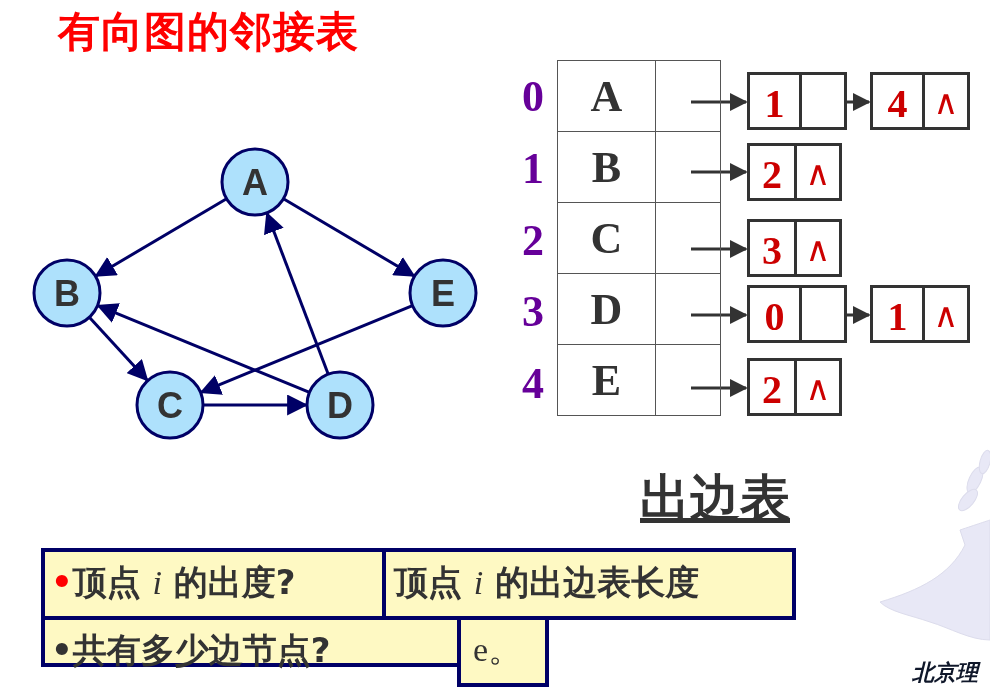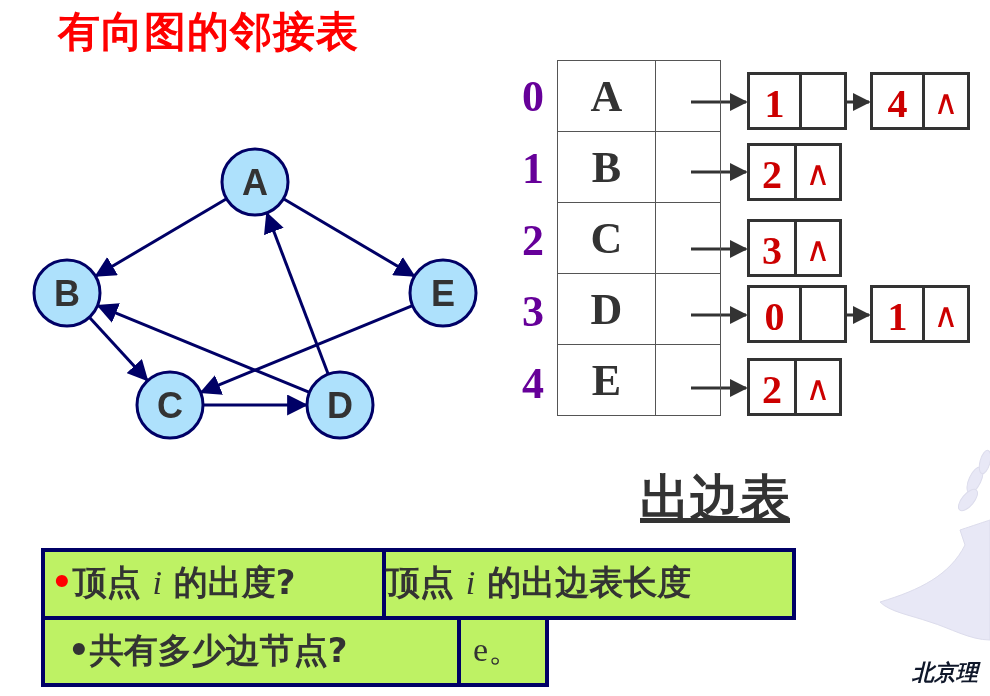--- a/index.html
+++ b/index.html
@@ -10,21 +10,21 @@
   .node-label { font-family:"Liberation Sans", sans-serif; font-weight:bold; font-size:36px; fill:#333333; }
   .idx { position:absolute; left:518px; width:30px; font-family:"Liberation Serif", serif; font-weight:bold; font-size:44px; color:#660099; line-height:72px; text-align:center; }
   .vtable { position:absolute; left:557px; top:60px; border-collapse:collapse; }
   .vtable td { border:1px solid #555; height:70px; padding:0; }
   .vtable td.v { width:97px; text-align:center; font-family:"Liberation Serif", serif; font-weight:bold; font-size:44px; color:#333; }
   .vtable td.p { width:64px; }
   .enode { position:absolute; height:52px; border:3px solid #333; background:#fff; display:flex; box-sizing:content-box; }
   .enode .c1 { width:49px; border-right:3px solid #333; text-align:center; font-family:"Liberation Serif", serif; font-weight:bold; font-size:40px; color:#cc0000; line-height:58px; }
   .enode .c2 { width:42px; text-align:center; font-family:"Liberation Sans", sans-serif; font-size:34px; color:#cc0000; line-height:54px; }
   .out-label { left:640px; top:468px; font-size:50px; font-weight:bold; color:#333; line-height:60px;text-decoration:underline; }
-  .qbox { position:absolute; background:#bef264; border:4px solid #000066; box-sizing:border-box; font-weight:bold; color:#333; font-size:34px; line-height:60px; white-space:nowrap; }
+  .qbox { position:absolute; background:#fef9c3; border:4px solid #000066; box-sizing:border-box; font-weight:bold; color:#333; font-size:34px; line-height:60px; white-space:nowrap; }
   .qbox .it { font-family:"Liberation Serif", serif; font-style:italic; font-weight:normal; }
   .qbox .bullet-red { color:#ff0000; }
   .pagenum { left:468px; top:690px; font-size:24px; color:#444; height:10px; overflow:hidden; line-height:10px;margin-top:36px; }
   .logo-text { left:912px; top:658px; font-family:"DejaVu Serif", serif; font-weight:bold; font-style:italic; font-size:22px; color:#0f172a; white-space:nowrap; }
 </style>
 </head>
 <body>
 
 <div class="abs title">有向图的邻接表</div>
 
@@ -145,24 +145,24 @@
 <div class="enode" style="left:747px; top:358px;">
   <div class="c1" style="width:44px">2</div>
   <div class="c2">∧</div>
 </div>
 
 <div class="abs out-label">出边表</div>
 
 <div class="qbox" style="left:41px; top:548px; width:345px; height:72px; padding-left:6px;">
   <span class="bullet-red">•</span><span>顶点 </span><span class="it">i</span><span> 的出度?</span>
 </div>
-<div class="qbox" style="left:382px; top:548px; width:414px; height:72px; ">
+<div class="qbox" style="left:382px; top:548px; width:414px; height:72px; padding-left:8px;">
   <span>顶点 </span><span class="it">i</span><span> 的出边表长度</span>
 </div>
-<div class="qbox" style="left:41px; top:616px; width:420px; height:71px; padding-left:23px;">
+<div class="qbox" style="left:41px; top:616px; width:420px; height:51px; padding-left:6px;">
   <span>•共有多少边节点?</span>
 </div>
 <div class="qbox" style="left:457px; top:616px; width:92px; height:71px; padding-left:12px; font-family:'Liberation Serif', serif; font-weight:normal;">
   <span>e。</span>
 </div>
 
 <div class="abs pagenum">26</div>
 <div class="abs logo-text">北京理</div>
 
 </body></html>

